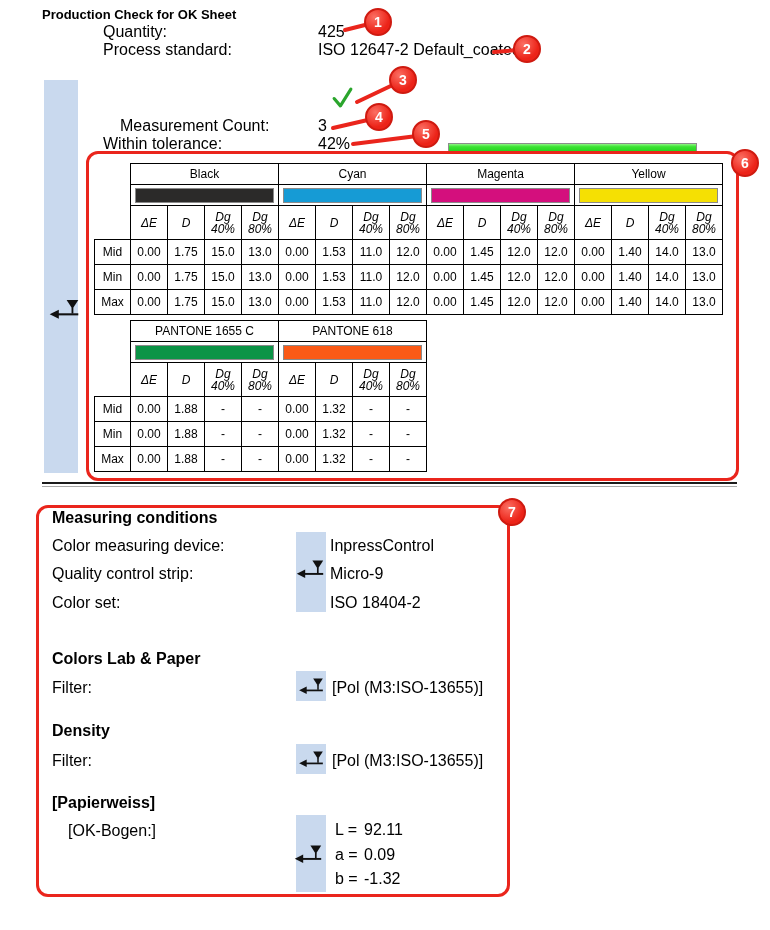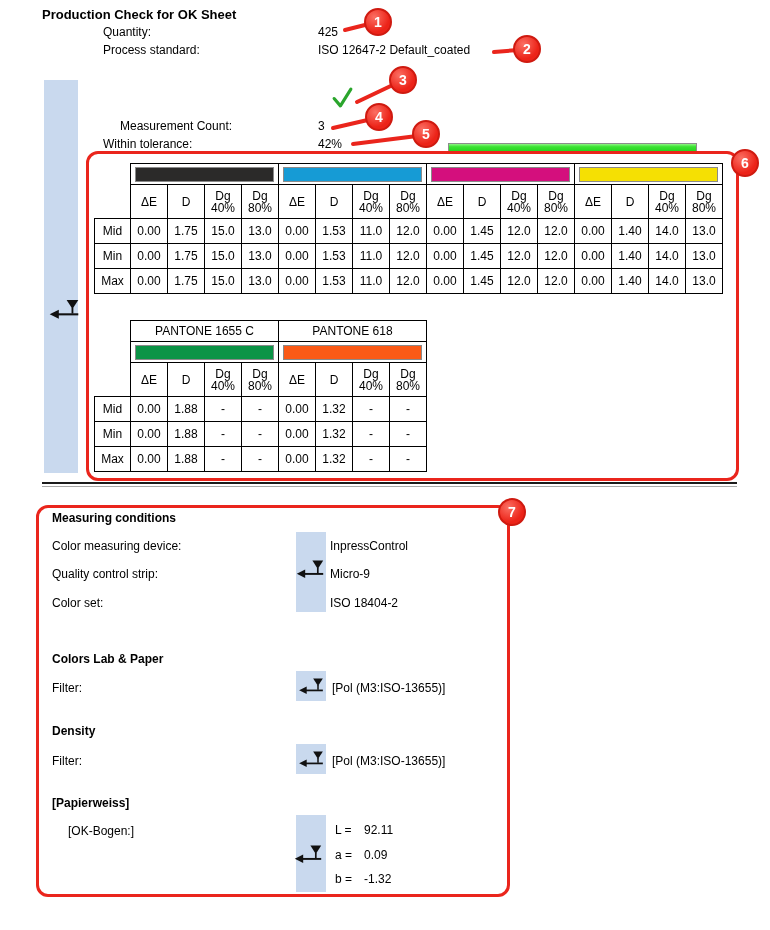--- a/index.html
+++ b/index.html
@@ -1,19 +1,19 @@
 <!DOCTYPE html>
 <html><head>
 <meta charset="utf-8">
 <style>
   html,body{margin:0;padding:0;background:#fff;}
   .page{position:relative;width:770px;height:930px;background:#ffffff;overflow:hidden;
         font-family:"Liberation Sans",sans-serif;color:#000;}
   .abs{position:absolute;}
-  .txt{position:absolute;font-size:12px;white-space:nowrap;line-height:14px;}
+  .txt{position:absolute;font-size:16px;white-space:nowrap;line-height:14px;}
   .bold{font-weight:700;}
   .title{position:absolute;left:42px;top:7px;font-size:13px;font-weight:700;white-space:nowrap;}
 
   
   .bluebar{position:absolute;background:#c9d9ee;}
 
   
   .progress{position:absolute;left:448px;top:143px;width:249px;height:9px;box-sizing:border-box;
             border:1px solid #8c8c8c;
             background:linear-gradient(180deg,#8df583 0%,#3ae331 40%,#27d422 100%);}
@@ -33,21 +33,21 @@
   .lines{position:absolute;left:0;top:0;z-index:19;pointer-events:none;}
 
   
   .tblwrap{position:absolute;z-index:6;}
   table.ctable{border-collapse:collapse;table-layout:fixed;background:#fff;}
   table.ctable td{border:1px solid #000;text-align:center;vertical-align:middle;
                   font-size:12px;padding:0;overflow:hidden;}
   table.ctable td.blank{border:none;background:transparent;}
   table.ctable tr.r-name{height:21px;}
   table.ctable tr.r-swatch{height:21px;}
-  table.ctable tr.r-sub{height:34px;}
+  table.ctable tr.r-sub{height:34px;font-style:italic;}
   table.ctable tr.r-data{height:25px;}
   td.gname{font-size:12px;}
   td.swcell{padding:0;}
   .swatch{height:13px;margin:2px 4px;border:1px solid #8a8a8a;}
   td.sub{font-size:11.5px;white-space:pre-line;line-height:12px;}
   td.rlabel{font-size:12px;}
   td.val{font-size:12px;}
 
   .icon-sq{position:absolute;background:#c9d9ee;display:flex;align-items:center;justify-content:center;}
   .arrow-icon{display:block;}
@@ -106,20 +106,27 @@
           <col style="width: 37px;">
           <col style="width: 37px;">
           <col style="width: 37px;">
           <col style="width: 37px;">
           <col style="width: 37px;">
           <col style="width: 37px;">
           <col style="width: 37px;">
           <col style="width: 37px;">
         </colgroup>
         <tbody>
+          <tr class="r-name">
+            <td class="blank"></td>
+            <td class="gname" colspan="4">Black</td>
+            <td class="gname" colspan="4">Cyan</td>
+            <td class="gname" colspan="4">Magenta</td>
+            <td class="gname" colspan="4">Yellow</td>
+          </tr>
           <tr class="r-swatch">
             <td class="blank"></td>
             <td class="swcell" colspan="4">
               <div class="swatch" style="background: rgb(43, 42, 41);"></div>
             </td>
             <td class="swcell" colspan="4">
               <div class="swatch" style="background: rgb(22, 155, 213);"></div>
             </td>
             <td class="swcell" colspan="4">
               <div class="swatch" style="background: rgb(212, 15, 125);"></div>

